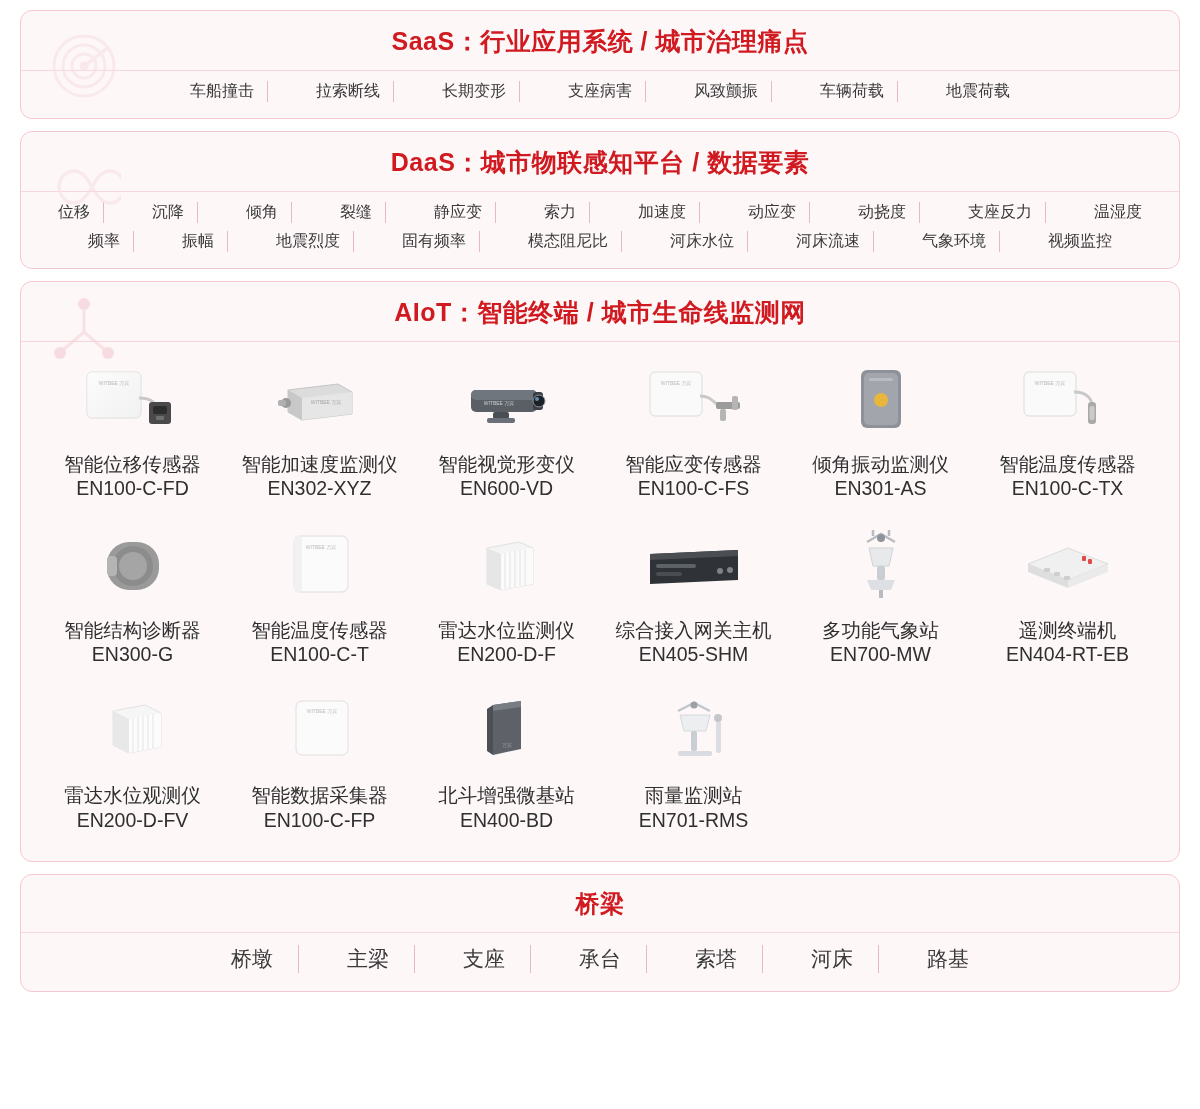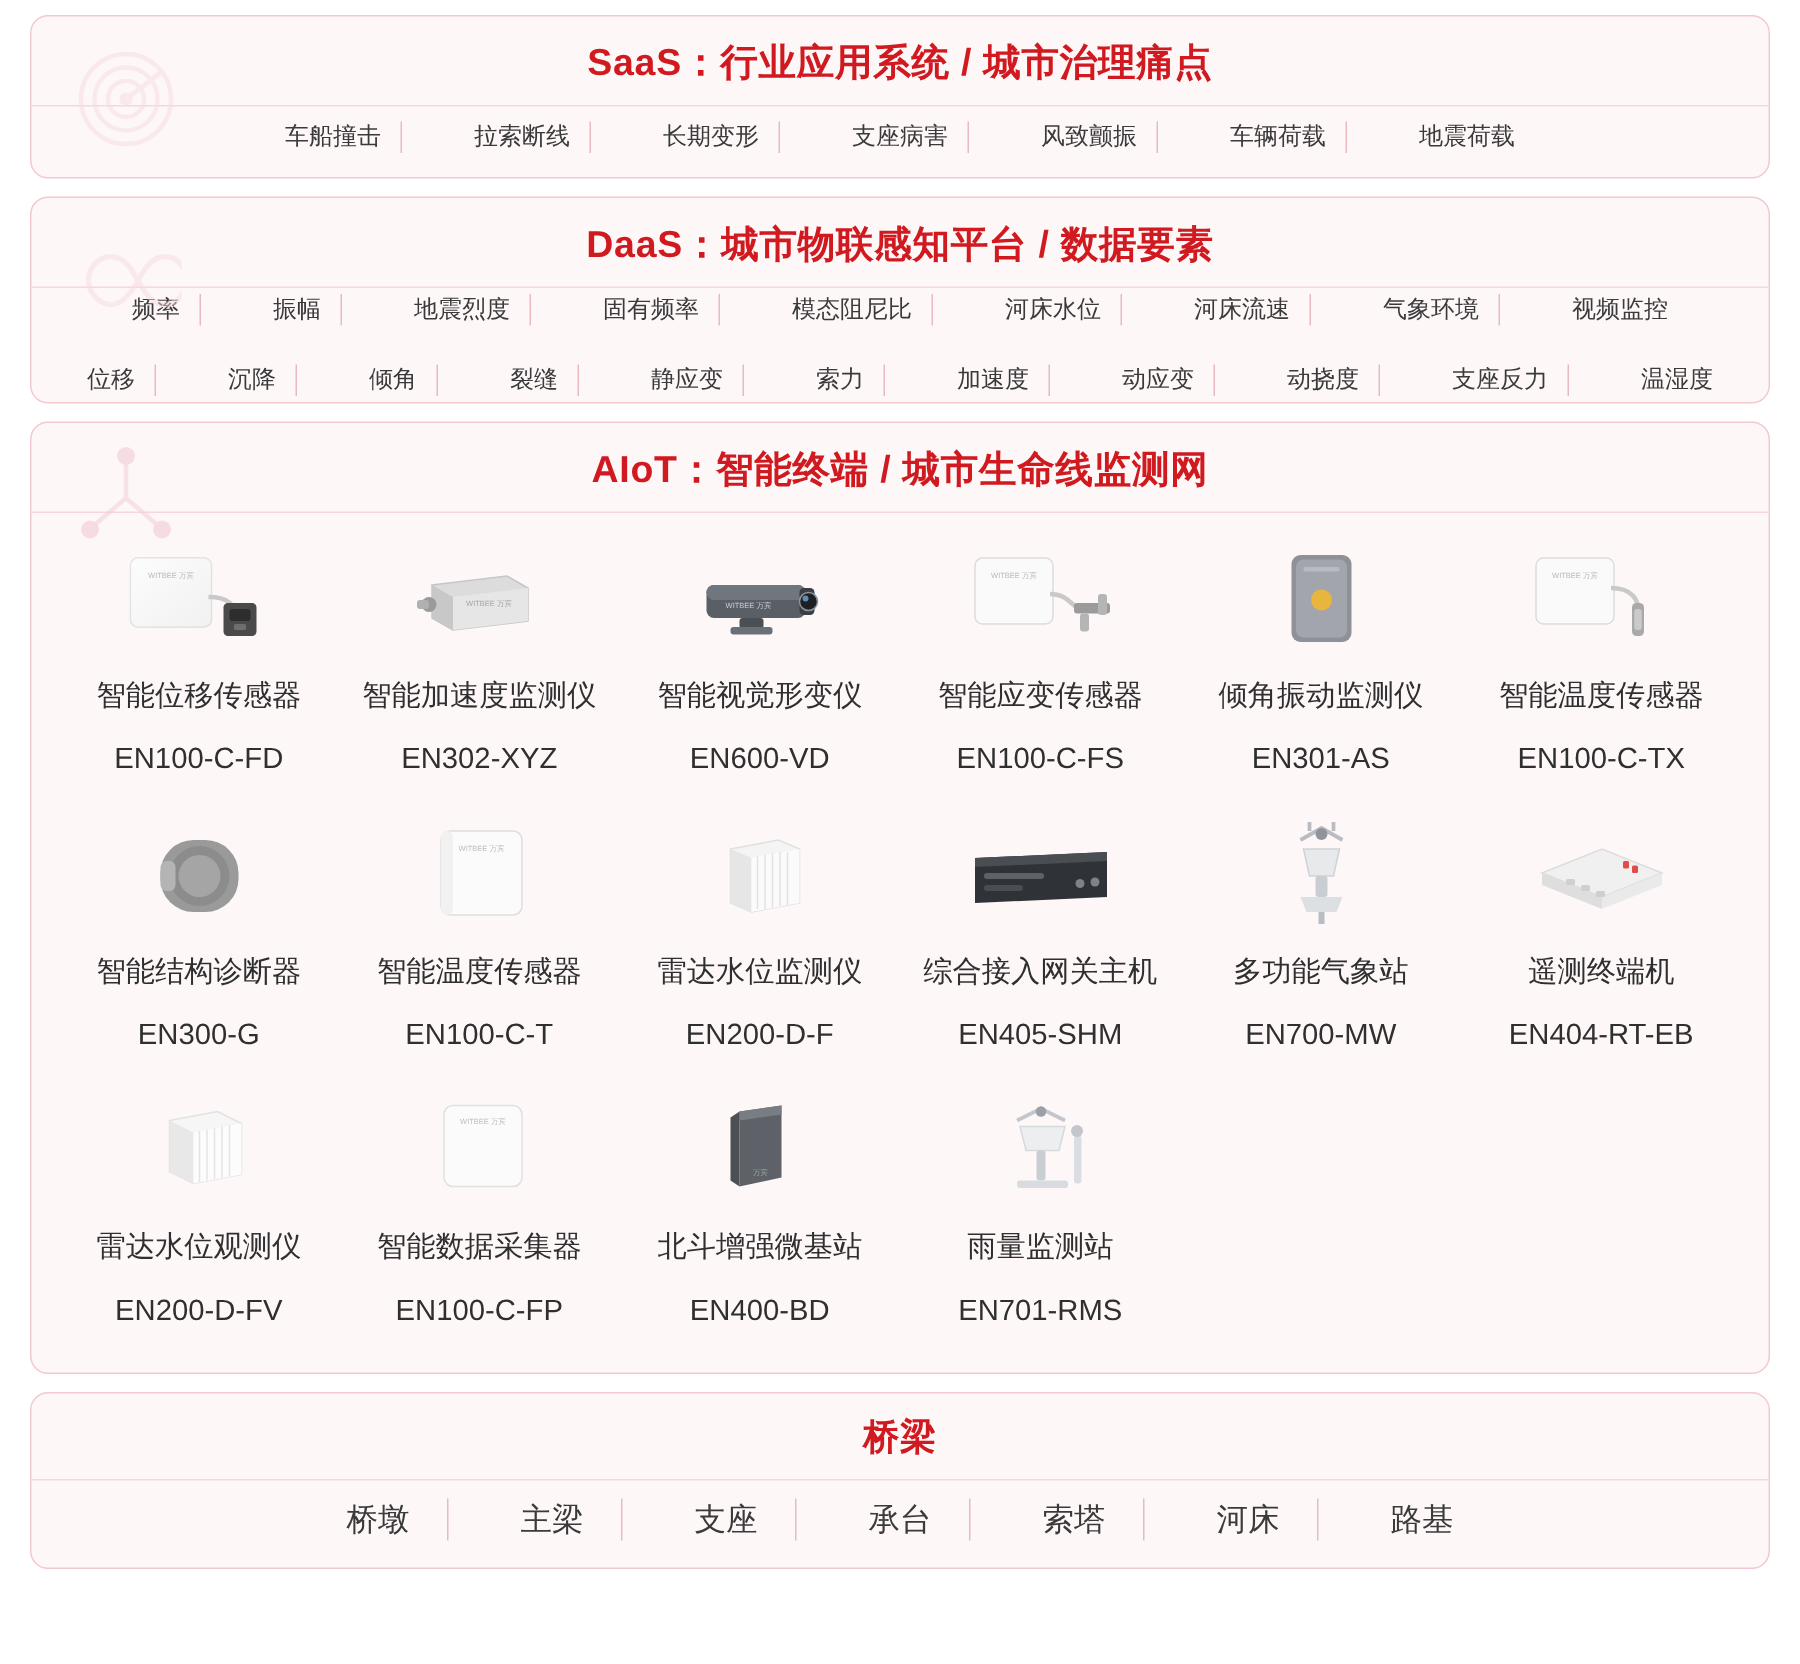--- a/index.html
+++ b/index.html
@@ -98,21 +98,21 @@
     margin-top: 6px;
     text-align: center;
     line-height: 1.25;
     white-space: nowrap;
   }
   .cell .model {
     font-size: 19.5px;
     color: #2f2f2f;
     text-align: center;
     line-height: 1.3;
-    margin-top: 18px;
+    margin-top: 0;
     white-space: nowrap;
   }
   .bottom-panel .panel-title { font-size: 24px; padding-top: 13px;}
   .bottom-chips { padding: 12px 24px 18px 24px; gap: 12px; }
   .bottom-chips .chip { font-size: 21px; }
   svg { display: block; }
 </style>
 </head>
 <body>
 
@@ -147,43 +147,43 @@
     <svg class="watermark" viewBox="0 0 74 74">
       <g fill="none" stroke="#f6dde1" stroke-width="3.5">
         <path d="M12 37c0-9 7-16 15-16s13 7 18 16c5 9 10 16 18 16s14-7 14-16-6-16-14-16"></path>
         <path d="M63 21c-8 0-13 7-18 16-5 9-11 16-18 16s-15-7-15-16"></path>
       </g>
     </svg>
     <div class="panel-title">
       <span class="en">DaaS：</span><span>城市物联感知平台 / 数据要素</span>
     </div>
     <div class="sep-line"></div>
-    <div class="chips" style="padding-top:4px;">
-      <span class="chip">频率</span>
-      <span class="chip">振幅</span>
-      <span class="chip">地震烈度</span>
-      <span class="chip">固有频率</span>
-      <span class="chip">模态阻尼比</span>
-      <span class="chip">河床水位</span>
-      <span class="chip">河床流速</span>
-      <span class="chip">气象环境</span>
-      <span class="chip">视频监控</span>
-    </div>
     <div class="chips" style="padding-bottom:4px;">
       <span class="chip">位移</span>
       <span class="chip">沉降</span>
       <span class="chip">倾角</span>
       <span class="chip">裂缝</span>
       <span class="chip">静应变</span>
       <span class="chip">索力</span>
       <span class="chip">加速度</span>
       <span class="chip">动应变</span>
       <span class="chip">动挠度</span>
       <span class="chip">支座反力</span>
       <span class="chip">温湿度</span>
+    </div>
+    <div class="chips" style="padding-top:4px;">
+      <span class="chip">频率</span>
+      <span class="chip">振幅</span>
+      <span class="chip">地震烈度</span>
+      <span class="chip">固有频率</span>
+      <span class="chip">模态阻尼比</span>
+      <span class="chip">河床水位</span>
+      <span class="chip">河床流速</span>
+      <span class="chip">气象环境</span>
+      <span class="chip">视频监控</span>
     </div>
   </div>
 
   <div class="panel">
     <svg class="watermark wm-aiot" viewBox="0 0 74 74">
       <g stroke="#f3ccd2" stroke-width="3" fill="none">
         <path d="M37 16 L37 40 M37 40 L16 58 M37 40 L58 58"></path>
       </g>
       <g fill="#f0c3ca">
         <circle cx="37" cy="12" r="6"></circle>

